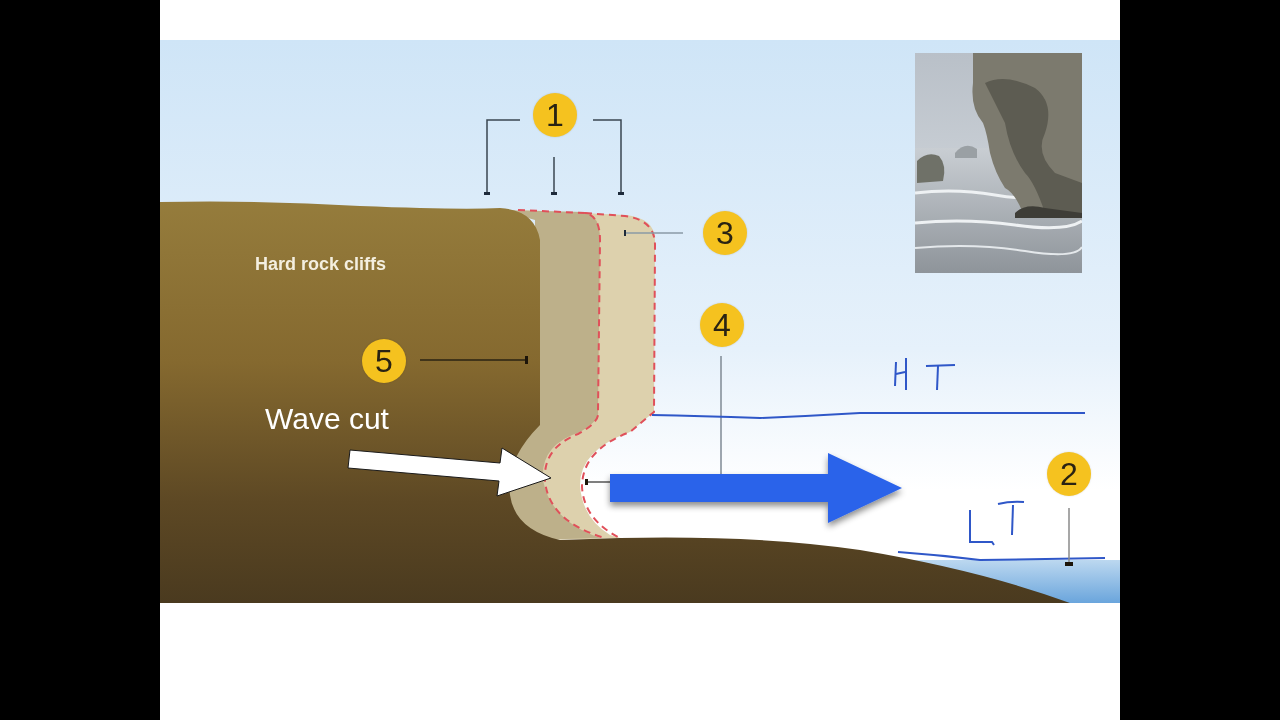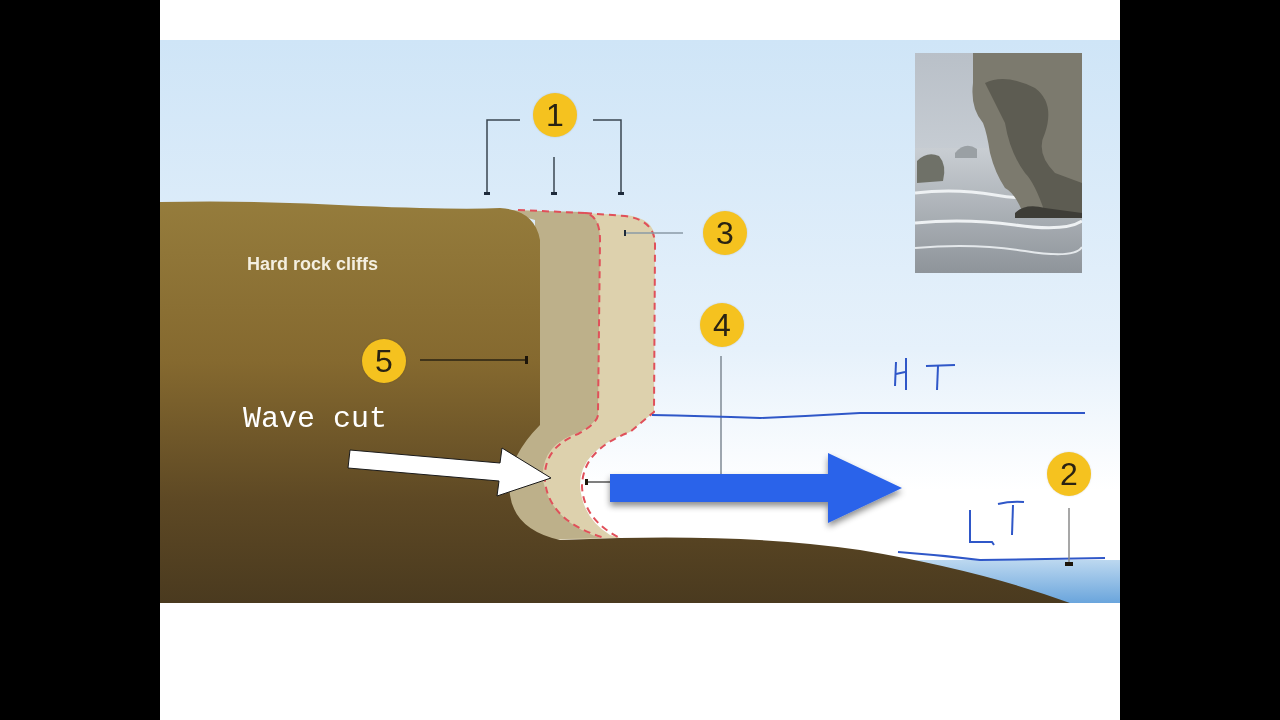--- a/index.html
+++ b/index.html
@@ -1,22 +1,22 @@
 <!DOCTYPE html>
 <html><head>
   <meta charset="utf-8">
   <style>
     html, body { margin: 0; padding: 0; }
     body { width: 1280px; height: 720px; background: #000; position: relative; overflow: hidden; font-family: "Liberation Sans", sans-serif; }
     .slide { position: absolute; left: 160px; top: 0; width: 960px; height: 720px; background: #ffffff; }
     .diagram { position: absolute; left: 0; top: 40px; width: 960px; height: 563px; overflow: hidden; }
     svg { display: block; }
-    .txt { position: absolute; white-space: nowrap; }
+    .txt { position: absolute; white-space: nowrap; margin-left: 8px; }
     .cliff-label { left: 87px; top: 254px; color: #f4efe0; font-weight: bold; font-size: 18px; font-family: "Liberation Sans", sans-serif; }
-    .notch-label { left: 83px; top: 398px; color: #ffffff; font-size: 30px; line-height: 42px; font-family: Liberation Mono, monospace; white-space: normal; width: 180px; }
+    .notch-label { left: 97px; top: 398px; color: #ffffff; font-size: 30px; line-height: 42px; font-family: Liberation Sans, sans-serif; white-space: normal; width: 180px; }
     .badge { position: absolute; width: 44px; height: 44px; border-radius: 50%; background: #f5c21f; color: #2a2313; font-size: 32px; line-height: 44px; text-align: center; font-family: "Liberation Sans", sans-serif; box-shadow: 0 0 2px rgba(0,0,0,0.15); }
     .photo { position: absolute; left: 755px; top: 53px; width: 167px; height: 220px; overflow: hidden; }
   </style>
 </head>
 <body>
 
 <div class="slide">
   <div class="diagram">
     <svg width="960" height="563" viewBox="0 0 960 563">
       <defs>

